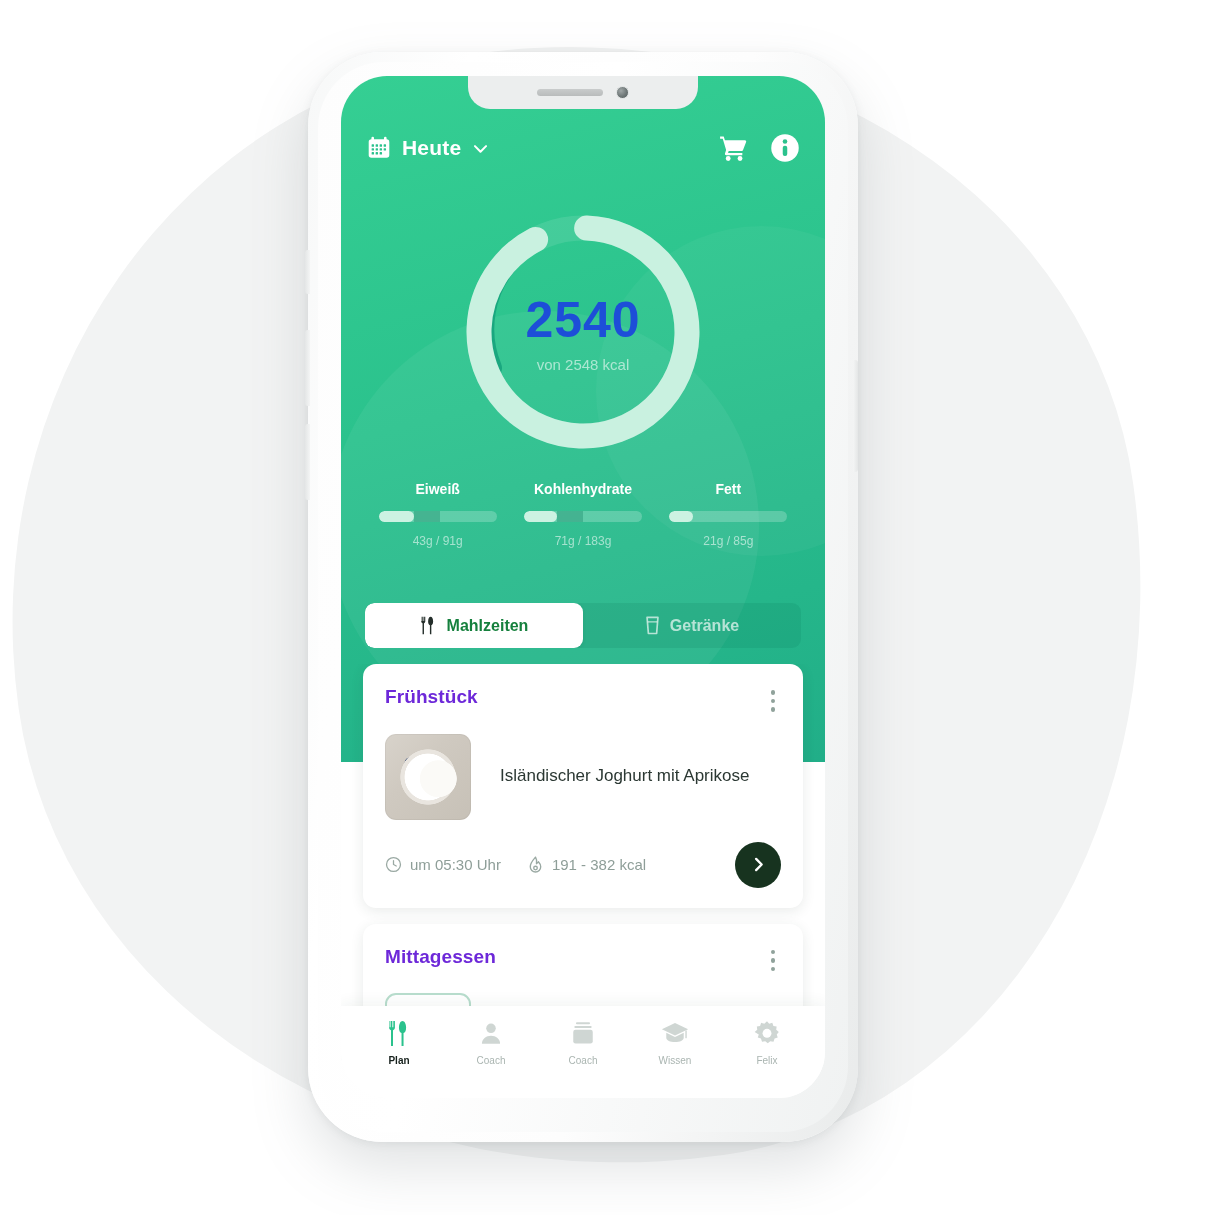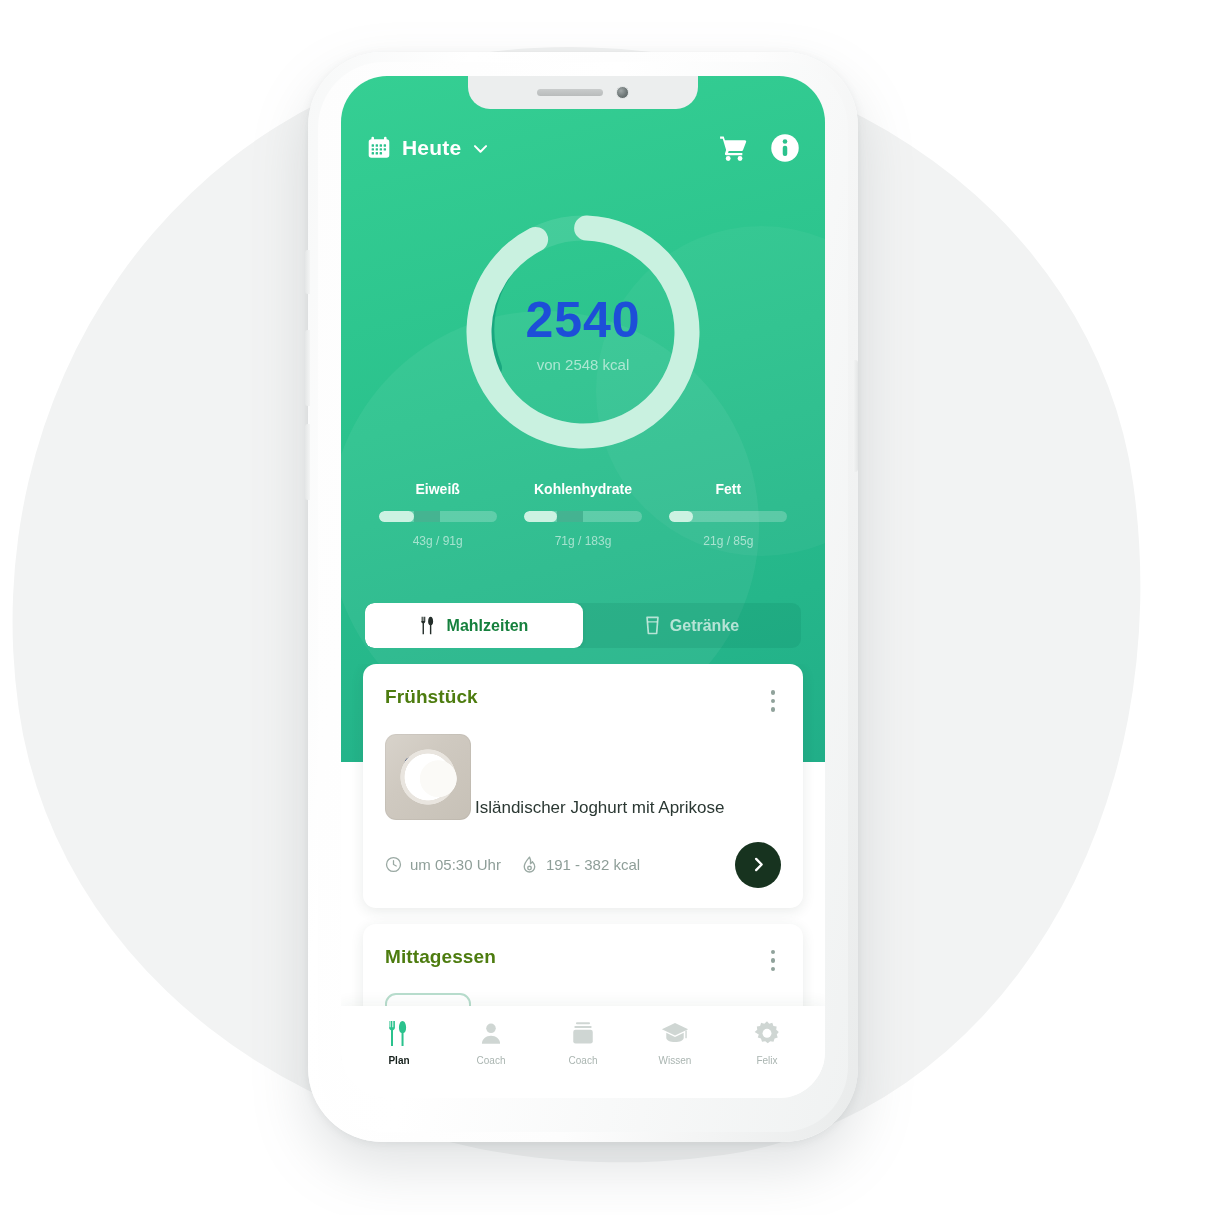--- a/index.html
+++ b/index.html
@@ -184,42 +184,42 @@
   }
   .meal-card {
     background: #fff;
     border-radius: 13px;
     box-shadow: 0 3px 13px rgba(40,60,52,0.10);
     padding: 22px 22px 20px 22px;
     margin-bottom: 16px;
     position: relative;
   }
   .meal-head { display: flex; align-items: flex-start; }
-  .meal-title { font-size: 19px; font-weight: 700; color:#4d7c0f; letter-spacing:.1px; }
+  .meal-title { font-size: 19px; font-weight: 700; color:#6d28d9; letter-spacing:.1px; }
   .kebab { margin-left: auto; display:flex; flex-direction:column; gap:4px; padding: 4px 6px; cursor:pointer; }
   .kebab i { width: 4.5px; height: 4.5px; border-radius: 50%; background: #90a29b; display:block; }
 
-  .meal-body { display: flex; align-items: flex-end; gap: 4px; margin-top: 18px; }
+  .meal-body { display: flex; align-items: center; gap: 29px; margin-top: 18px; }
   .thumb {
     width: 86px; height: 86px; border-radius: 11px; flex: none;
     background:
       radial-gradient(circle at 62% 52%, #fbfaf7 0 26%, rgba(251,250,247,0) 27%),
       radial-gradient(circle at 50% 50%, #ffffff 0 38%, #e9e5df 39% 45%, rgba(0,0,0,0) 46%),
       radial-gradient(circle at 30% 34%, #3e4f72 0 7%, rgba(0,0,0,0) 8%),
       radial-gradient(circle at 26% 50%, #46537a 0 7%, rgba(0,0,0,0) 8%),
       radial-gradient(circle at 35% 64%, #3a4a6e 0 6%, rgba(0,0,0,0) 7%),
       radial-gradient(circle at 44% 25%, #404f75 0 5%, rgba(0,0,0,0) 6%),
       radial-gradient(circle at 40% 41%, #74b45e 0 5%, rgba(0,0,0,0) 6%),
       radial-gradient(circle at 47% 72%, #7cbb61 0 5%, rgba(0,0,0,0) 6%),
       linear-gradient(135deg,#d8d3cb 0%,#cfc9c0 40%,#c7c1b7 100%);
     box-shadow: inset 0 0 0 1px rgba(0,0,0,.04);
   }
   .meal-name { font-size: 17px; color:#2b3833; line-height: 1.35; }
 
-  .meal-foot { display: flex; align-items: center; gap: 20px; margin-top: 22px; }
+  .meal-foot { display: flex; align-items: center; gap: 26px; margin-top: 22px; }
   .foot-item { display: flex; align-items: center; gap: 8px; color:#8e9e98; font-size: 15px; }
   #meal-go {
     margin-left: auto;
     width: 46px; height: 46px; border-radius: 50%;
     background: #17331f;
     display: flex; align-items: center; justify-content: center;
     cursor: pointer;
   }
 
   .placeholder-box {

